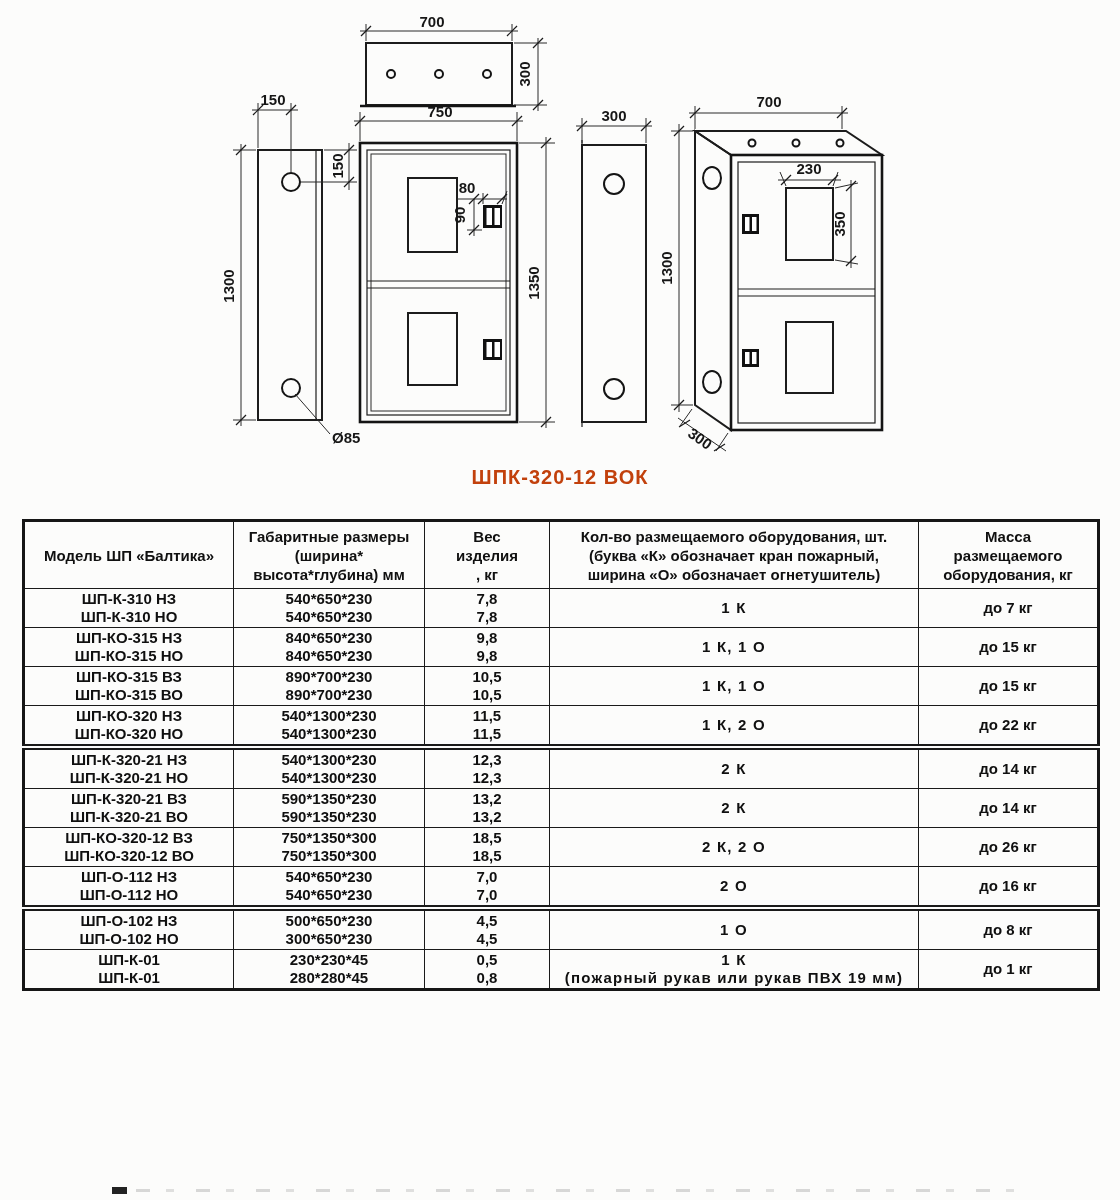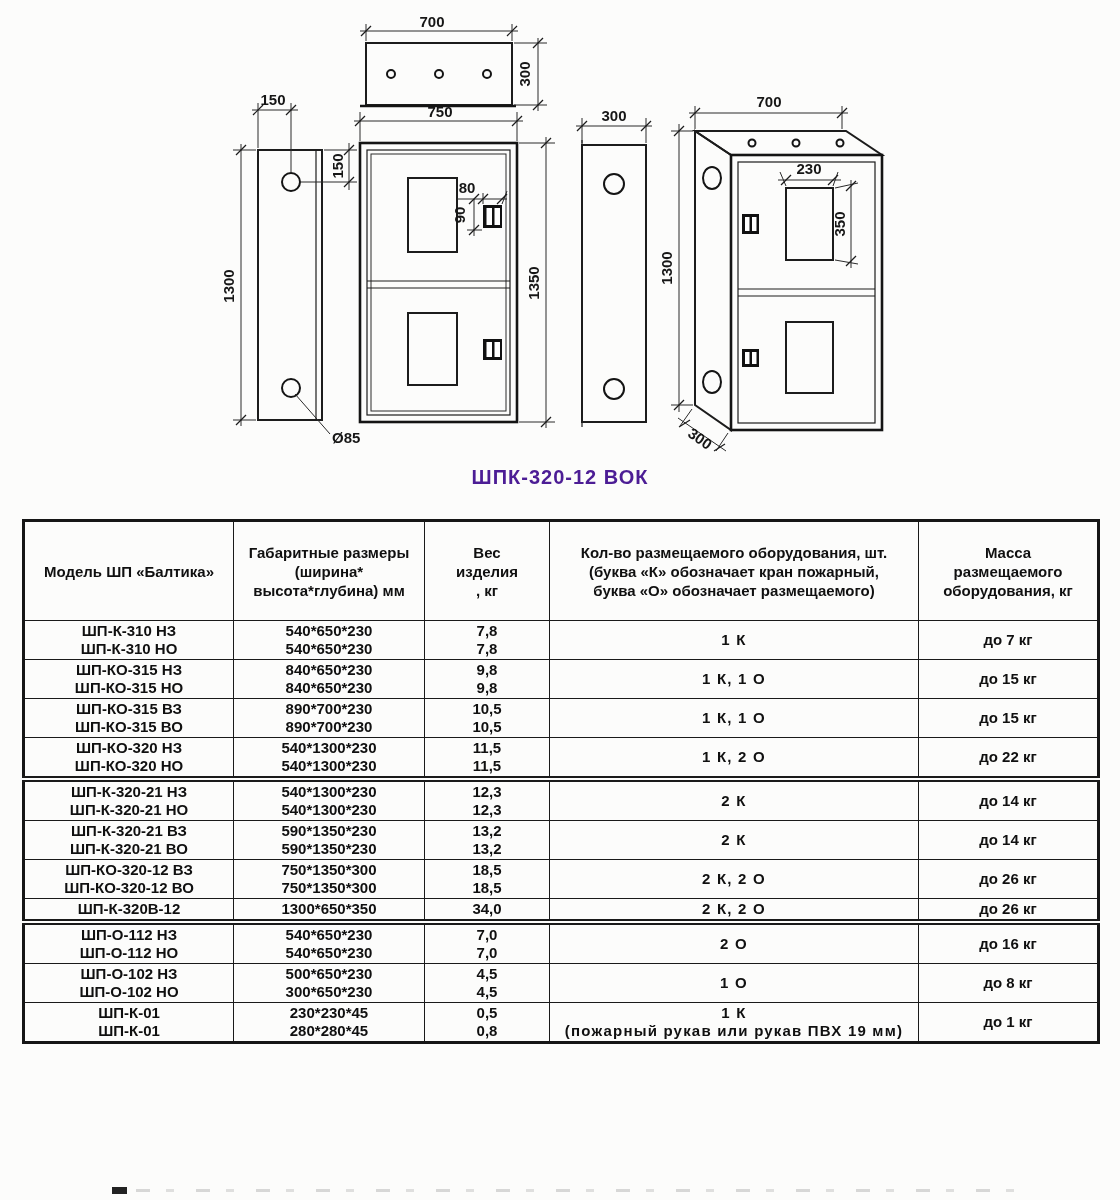--- a/index.html
+++ b/index.html
@@ -14,34 +14,34 @@
   .ol-heavy{fill:none;stroke:#141414;stroke-width:2.6;}
   .thin{fill:none;stroke:#1c1c1c;stroke-width:1.2;}
   .dim{fill:none;stroke:#2a2a2a;stroke-width:1;}
   .tick{stroke:#1c1c1c;stroke-width:1.2;}
   .hole{fill:none;stroke:#141414;stroke-width:2;}
   .handle{fill:#111;stroke:none;}
   .slot{fill:#fff;stroke:none;}
   text.dimtxt{font:600 15px "Liberation Sans",sans-serif;fill:#161616;}
   .caption{
     position:absolute;left:0;top:466px;width:1120px;text-align:center;
-    font-size:20px;font-weight:800;letter-spacing:1px;color:#4c1d95;
+    font-size:20px;font-weight:800;letter-spacing:1px;color:#c2410c;
   }
   
   table.spec{
     position:absolute;left:22px;top:519px;width:1075px;
     border-collapse:collapse;table-layout:fixed;
     font-family:"Liberation Sans",sans-serif;font-weight:700;color:#101010;
     border:3px solid #161616;
   }
   .spec th,.spec td{
     border:1.8px solid #1a1a1a;text-align:center;white-space:pre-line;
     overflow:hidden;
   }
-  .spec th{font-size:15px;line-height:19px;height:62px;vertical-align:middle;padding:18px 4px;}
+  .spec th{font-size:15px;line-height:19px;height:62px;vertical-align:middle;padding:2px 4px;}
   .spec td{font-size:15px;line-height:18px;vertical-align:middle;padding:1px 2px;}
   .spec td[data-cell="equipment"]{letter-spacing:1.2px;}
   .spec tbody tr:nth-child(4) td,
   .spec tbody tr:nth-child(8) td{border-bottom:6px double #1a1a1a;}
   
   .footer-artifact{
     position:absolute;left:112px;top:1187px;width:960px;height:7px;
   }
   .footer-artifact .mark{
     position:absolute;left:0;top:0;width:15px;height:7px;background:#222;
@@ -245,21 +245,21 @@
     <tr>
       <th>Модель ШП «Балтика»</th>
       <th>Габаритные размеры
 (ширина*
 высота*глубина) мм</th>
       <th>Вес
 изделия
 , кг</th>
       <th>Кол-во размещаемого оборудования, шт.
 (буква «К» обозначает кран пожарный,
-буква «О» обозначает размещаемого)</th>
+ширина «О» обозначает огнетушитель)</th>
       <th>Масса
 размещаемого
 оборудования, кг</th>
     </tr>
   </thead>
   <tbody>
       <tr>
     <td data-cell="models">ШП-К-310 НЗ
 ШП-К-310 НО</td>
     <td data-cell="sizes">540*650*230
@@ -319,27 +319,20 @@
     <td data-cell="equipment">2 К</td>
     <td data-cell="mass">до 14 кг</td>
   </tr>
       <tr>
     <td data-cell="models">ШП-КО-320-12 ВЗ
 ШП-КО-320-12 ВО</td>
     <td data-cell="sizes">750*1350*300
 750*1350*300</td>
     <td data-cell="weights">18,5
 18,5</td>
-    <td data-cell="equipment">2 К, 2 О</td>
-    <td data-cell="mass">до 26 кг</td>
-  </tr>
-      <tr>
-    <td data-cell="models">ШП-К-320В-12</td>
-    <td data-cell="sizes">1300*650*350</td>
-    <td data-cell="weights">34,0</td>
     <td data-cell="equipment">2 К, 2 О</td>
     <td data-cell="mass">до 26 кг</td>
   </tr>
       <tr>
     <td data-cell="models">ШП-О-112 НЗ
 ШП-О-112 НО</td>
     <td data-cell="sizes">540*650*230
 540*650*230</td>
     <td data-cell="weights">7,0
 7,0</td>

